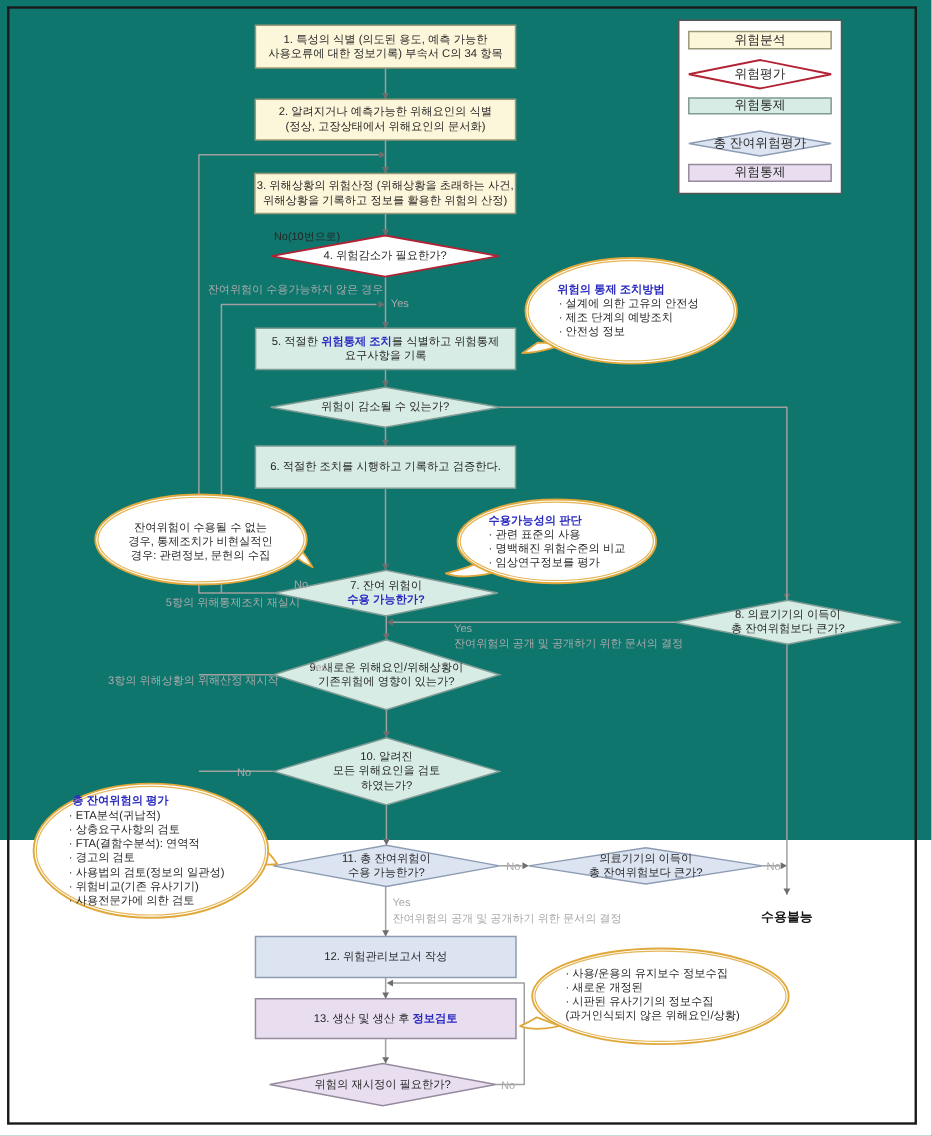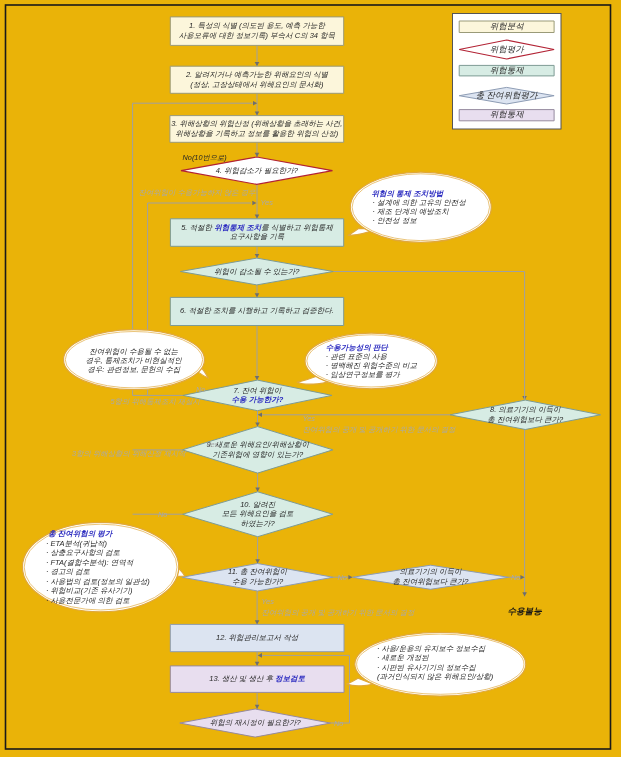--- a/index.html
+++ b/index.html
@@ -1,19 +1,19 @@
 <!DOCTYPE html>
 <html><head>
 <meta charset="utf-8">
 <title>Risk Management Flowchart</title>
 <style>
   html,body{margin:0;padding:0;background:#ffffff;}
   body{width:621px;height:757px;overflow:hidden;
        font-family:"Liberation Sans",sans-serif;}
-  #page{position:relative;width:621px;height:757px;background:#eab308;font-style:italic;}
+  #page{position:relative;width:621px;height:560px;background:#0f766e;}
   svg#chart{position:absolute;left:0;top:0;width:621px;height:757px;}
   text{font-family:"Liberation Sans",sans-serif;}
   .nd{font-size:7.5px;fill:#262626;}
   .nd-b{font-size:7.5px;fill:#2B2BC0;font-weight:bold;}
   .lb{font-size:7.4px;fill:#A9A9A9;}
   .lk{font-size:7.3px;fill:#262626;}
   .co-t{font-size:7.5px;fill:#2B2BC0;font-weight:bold;}
   .co-i{font-size:7.5px;fill:#262626;}
   .lg{font-size:8.5px;fill:#262626;}
   .ua{font-size:8.6px;fill:#161616;font-weight:bold;}

